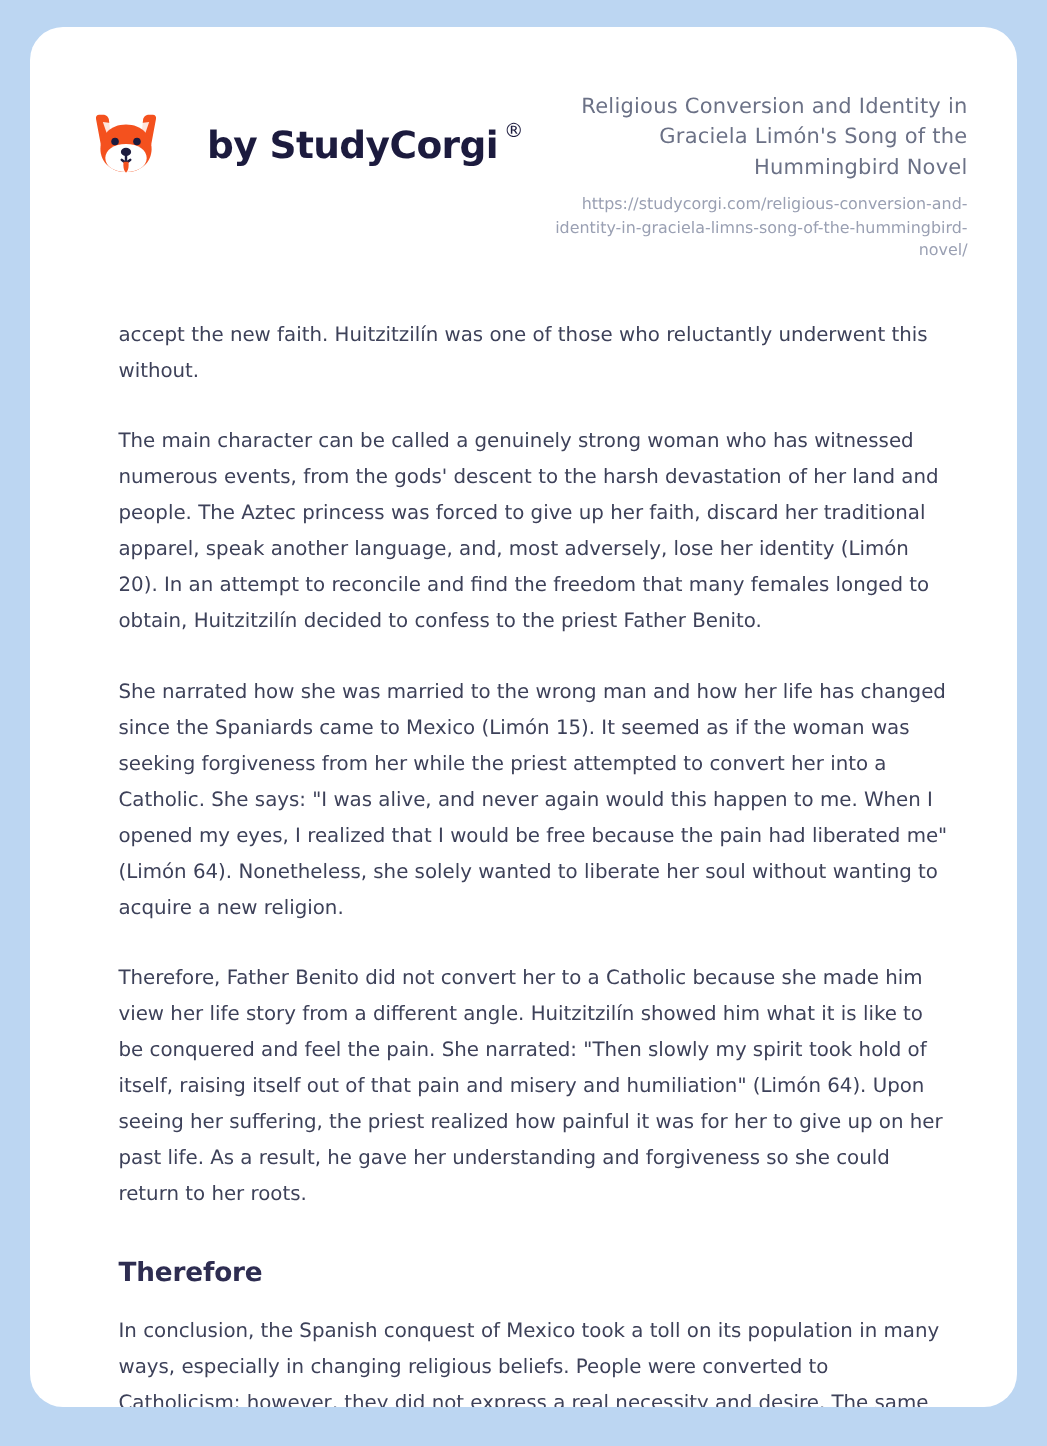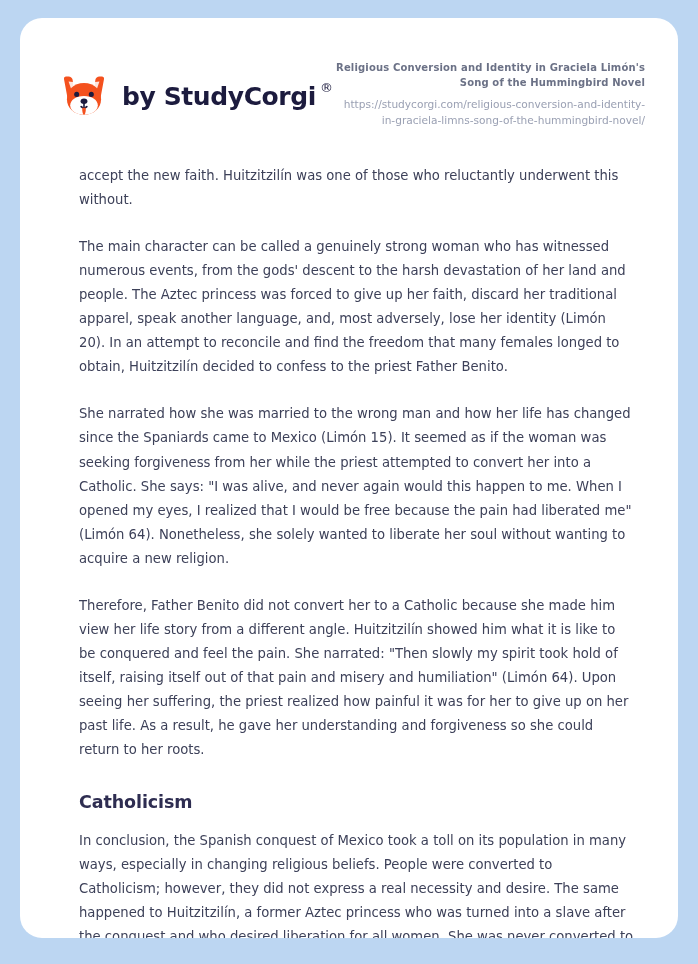--- a/index.html
+++ b/index.html
@@ -27,21 +27,21 @@
   
   .doc-header {
     display: flex;
     align-items: flex-start;
     justify-content: space-between;
     padding: 40px 33px 0 38px;
   }
   .brand {
     display: flex;
     align-items: center;
-    gap: 12px;
+    gap: 28px;
     padding-top: 12px;
   }
   .corgi-logo {
     width: 52px;
     height: 52px;
     flex: none;
     display: block;
   }
   .brand-wordmark {
     display: flex;
@@ -60,22 +60,22 @@
     margin-top: -3px;
     font-weight: normal;
     color: #1c1b3e;
   }
   .header-meta {
     text-align: right;
     max-width: 340px;
     padding-top: 3px;
   }
   .header-title {
-    font-size: 10px;
-    font-weight: bold;
+    font-size: 14px;
+    font-weight: normal;
     color: #6b7186;
     line-height: 1.45;
     letter-spacing: 0.15px;
     margin: 0;
   }
   .header-url {
     font-size: 10.6px;
     color: #9aa0b3;
     line-height: 1.48;
     margin: 7px 0 0 0;
@@ -137,17 +137,17 @@
       <p class="header-url">https://studycorgi.com/religious-conversion-and-identity-in-graciela-limns-song-of-the-hummingbird-novel/</p>
     </div>
 
   </div>
 
   <div class="doc-body">
       <p>accept the new faith. Huitzitzilín was one of those who reluctantly underwent this without.</p>
       <p>The main character can be called a genuinely strong woman who has witnessed numerous events, from the gods' descent to the harsh devastation of her land and people. The Aztec princess was forced to give up her faith, discard her traditional apparel, speak another language, and, most adversely, lose her identity (Limón 20). In an attempt to reconcile and find the freedom that many females longed to obtain, Huitzitzilín decided to confess to the priest Father Benito.</p>
       <p>She narrated how she was married to the wrong man and how her life has changed since the Spaniards came to Mexico (Limón 15). It seemed as if the woman was seeking forgiveness from her while the priest attempted to convert her into a Catholic. She says: "I was alive, and never again would this happen to me. When I opened my eyes, I realized that I would be free because the pain had liberated me" (Limón 64). Nonetheless, she solely wanted to liberate her soul without wanting to acquire a new religion.</p>
       <p>Therefore, Father Benito did not convert her to a Catholic because she made him view her life story from a different angle. Huitzitzilín showed him what it is like to be conquered and feel the pain. She narrated: "Then slowly my spirit took hold of itself, raising itself out of that pain and misery and humiliation" (Limón 64). Upon seeing her suffering, the priest realized how painful it was for her to give up on her past life. As a result, he gave her understanding and forgiveness so she could return to her roots.</p>
-      <h2 class="section-heading">Catholicism</h2>
+      <h2 class="section-heading">Therefore</h2>
       <p>In conclusion, the Spanish conquest of Mexico took a toll on its population in many ways, especially in changing religious beliefs. People were converted to Catholicism; however, they did not express a real necessity and desire. The same happened to Huitzitzilín, a former Aztec princess who was turned into a slave after the conquest and who desired liberation for all women. She was never converted to a Catholic due to her strong desire to preserve her personality.</p>
     </div>
 
 </div>
 
 </body></html>

